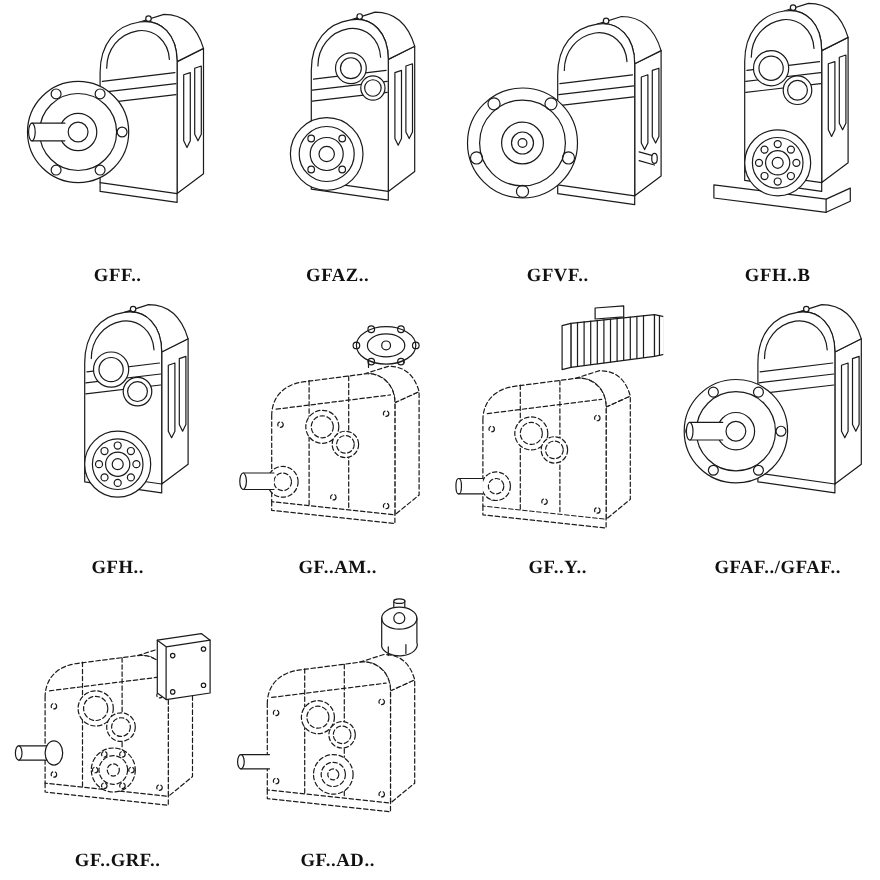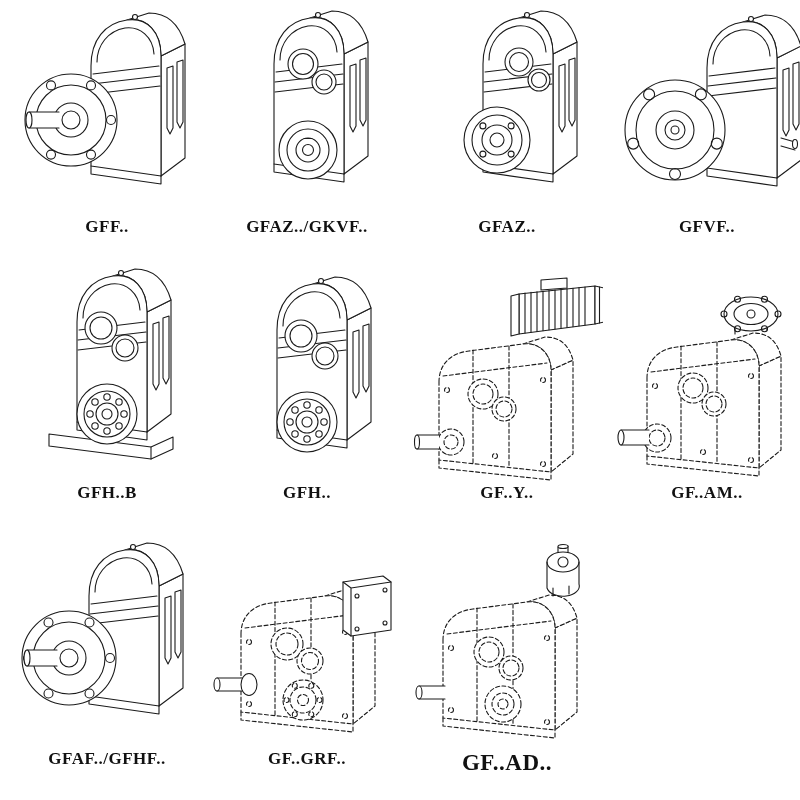--- a/index.html
+++ b/index.html
@@ -1,18 +1,18 @@
 <!DOCTYPE html>
 <html><head>
 <meta charset="utf-8">
 <style>
   html,body{margin:0;padding:0;background:#fff;}
   body{width:800px;height:800px;font-family:"Liberation Serif", serif;color:#111;}
   .catalog{width:800px;height:800px;display:grid;grid-template-columns:repeat(4,200px);grid-template-rows:repeat(3,266px);}
-  .cell{display:flex;flex-direction:column;align-items:center;justify-content:flex-start;padding-bottom:6px;box-sizing:border-box;padding-left:14px;}
+  .cell{display:flex;flex-direction:column;align-items:center;justify-content:space-between;padding-bottom:6px;box-sizing:border-box;padding-left:14px;}
   .art{width:192px;height:216px;flex:0 0 auto;}
   .label{font-weight:700;font-size:17px;letter-spacing:.5px;line-height:1.1;margin-top:2px;white-space:nowrap;}
   .cell:nth-child(11) .label,.cell:nth-child(12) .label{font-size:23px;}
   .cell:nth-child(12){border-left:1px solid #ddd;border-top:6px solid #4c1d95;}
 </style>
 </head>
 <body>
 
 <svg width="0" height="0" style="position:absolute" aria-hidden="true">
   <defs>
@@ -62,37 +62,20 @@
         <circle cx="60" cy="120" r="17" fill="#fff"></circle>
         <circle cx="60" cy="120" r="9"></circle>
         <rect x="18" y="112" width="30" height="16" fill="#fff" stroke="none"></rect>
         <path d="M18,112 L48,112 M18,128 L48,128"></path>
         <ellipse cx="18" cy="120" rx="3" ry="8" fill="#fff"></ellipse>
       </g>
     </svg>
     <div class="label">GFF..</div>
   </div>
 
-  <div class="cell">
-    <svg class="art" viewBox="0 0 192 216">
-      <g stroke="#1b1b1b" stroke-width="1.1" fill="none" stroke-linecap="round" stroke-linejoin="round">
-        <use href="#hb" transform="translate(55,10)"></use>
-        <circle cx="92" cy="64" r="15" fill="#fff"></circle>
-          <circle cx="92" cy="64" r="10.5"></circle>
-        <circle cx="113" cy="82" r="12" fill="#fff"></circle>
-          <circle cx="113" cy="82" r="8"></circle>
-        <circle cx="97" cy="150" r="29" fill="#fff"></circle>
-        <circle cx="97" cy="150" r="21"></circle>
-        <circle cx="97" cy="150" r="12" fill="#fff"></circle>
-        <circle cx="97" cy="150" r="5.5"></circle>
-        <path d="M93,138.5 L101,138.5"></path>
-      </g>
-    </svg>
-    <div class="label">GFAZ../GKVF..</div>
-  </div>
 
   <div class="cell">
     <svg class="art" viewBox="0 0 192 216">
       <g stroke="#1b1b1b" stroke-width="1.1" fill="none" stroke-linecap="round" stroke-linejoin="round">
         <use href="#hb" transform="translate(64,10)"></use>
         <circle cx="108" cy="62" r="14" fill="#fff"></circle>
           <circle cx="108" cy="62" r="9.5"></circle>
         <circle cx="128" cy="80" r="11" fill="#fff"></circle>
           <circle cx="128" cy="80" r="7.5"></circle>
         <circle cx="86" cy="140" r="33" fill="#fff"></circle>
@@ -178,48 +161,20 @@
         <circle cx="96" cy="156" r="5"></circle>
       </g>
     </svg>
     <div class="label">GFH..</div>
   </div>
 
   <div class="cell">
     <svg class="art" viewBox="0 0 192 216">
       <g stroke="#1b1b1b" stroke-width="1.1" fill="none" stroke-linecap="round" stroke-linejoin="round">
         <g stroke-dasharray="4 2.4">
-          <use href="#hw" transform="translate(20,66)"></use>
-          <circle cx="72" cy="128" r="15" fill="#fff"></circle>
-            <circle cx="72" cy="128" r="10"></circle>
-          <circle cx="93" cy="143" r="12" fill="#fff"></circle>
-            <circle cx="93" cy="143" r="8"></circle>
-          <circle cx="40" cy="176" r="13" fill="#fff"></circle>
-            <circle cx="40" cy="176" r="7"></circle>
-        </g>
-        <rect x="6" y="169" width="22" height="14" fill="#fff" stroke="none"></rect>
-        <path d="M6,169 L28,169 M6,183 L28,183"></path>
-        <ellipse cx="6" cy="176" rx="2.5" ry="7" fill="#fff"></ellipse>
-        <g transform="translate(96,10)">
-          <path d="M34,4 L60,2 L60,12 L34,14 Z" fill="#fff"></path>
-          <path d="M12,18 L88,10 L88,48 L12,58 Z" fill="#fff"></path>
-          <path d="M18,17 L18,57 M24,16.4 L24,56.2 M30,15.8 L30,55.4 M36,15.2 L36,54.6 M42,14.6 L42,53.8 M48,14 L48,53 M54,13.4 L54,52.2 M60,12.8 L60,51.4 M66,12.2 L66,50.6 M72,11.6 L72,49.8 M78,11 L78,49"></path>
-          <path d="M4,20 L12,18 L12,58 L4,60 Z" fill="#fff"></path>
-          <path d="M88,10 L97,12 L97,46 L88,48 Z" fill="#fff"></path>
-          <path d="M92.5,11 L92.5,47"></path>
-        </g>
-      </g>
-    </svg>
-    <div class="label">GF..Y..</div>
-  </div>
-
-  <div class="cell">
-    <svg class="art" viewBox="0 0 192 216">
-      <g stroke="#1b1b1b" stroke-width="1.1" fill="none" stroke-linecap="round" stroke-linejoin="round">
-        <g stroke-dasharray="4 2.4">
           <use href="#hw" transform="translate(28,62)"></use>
           <circle cx="82" cy="122" r="15" fill="#fff"></circle>
             <circle cx="82" cy="122" r="10"></circle>
           <circle cx="103" cy="138" r="12" fill="#fff"></circle>
             <circle cx="103" cy="138" r="8"></circle>
           <circle cx="46" cy="172" r="14" fill="#fff"></circle>
             <circle cx="46" cy="172" r="8"></circle>
         </g>
         <rect x="10" y="164" width="28" height="15" fill="#fff" stroke="none"></rect>
         <path d="M10,164 L38,164 M10,179 L38,179"></path>
@@ -230,20 +185,48 @@
         <circle cx="167" cy="48" r="3"></circle>
           <circle cx="153.5" cy="62.7" r="3"></circle>
           <circle cx="126.5" cy="62.7" r="3"></circle>
         <circle cx="113" cy="48" r="3"></circle>
           <circle cx="126.5" cy="33.3" r="3"></circle>
           <circle cx="153.5" cy="33.3" r="3"></circle>
         <circle cx="140" cy="48" r="4"></circle>
       </g>
     </svg>
     <div class="label">GF..AM..</div>
+  </div>
+
+  <div class="cell">
+    <svg class="art" viewBox="0 0 192 216">
+      <g stroke="#1b1b1b" stroke-width="1.1" fill="none" stroke-linecap="round" stroke-linejoin="round">
+        <g stroke-dasharray="4 2.4">
+          <use href="#hw" transform="translate(20,66)"></use>
+          <circle cx="72" cy="128" r="15" fill="#fff"></circle>
+            <circle cx="72" cy="128" r="10"></circle>
+          <circle cx="93" cy="143" r="12" fill="#fff"></circle>
+            <circle cx="93" cy="143" r="8"></circle>
+          <circle cx="40" cy="176" r="13" fill="#fff"></circle>
+            <circle cx="40" cy="176" r="7"></circle>
+        </g>
+        <rect x="6" y="169" width="22" height="14" fill="#fff" stroke="none"></rect>
+        <path d="M6,169 L28,169 M6,183 L28,183"></path>
+        <ellipse cx="6" cy="176" rx="2.5" ry="7" fill="#fff"></ellipse>
+        <g transform="translate(96,10)">
+          <path d="M34,4 L60,2 L60,12 L34,14 Z" fill="#fff"></path>
+          <path d="M12,18 L88,10 L88,48 L12,58 Z" fill="#fff"></path>
+          <path d="M18,17 L18,57 M24,16.4 L24,56.2 M30,15.8 L30,55.4 M36,15.2 L36,54.6 M42,14.6 L42,53.8 M48,14 L48,53 M54,13.4 L54,52.2 M60,12.8 L60,51.4 M66,12.2 L66,50.6 M72,11.6 L72,49.8 M78,11 L78,49"></path>
+          <path d="M4,20 L12,18 L12,58 L4,60 Z" fill="#fff"></path>
+          <path d="M88,10 L97,12 L97,46 L88,48 Z" fill="#fff"></path>
+          <path d="M92.5,11 L92.5,47"></path>
+        </g>
+      </g>
+    </svg>
+    <div class="label">GF..Y..</div>
   </div>
 
   <div class="cell">
     <svg class="art" viewBox="0 0 192 216">
       <g stroke="#1b1b1b" stroke-width="1.1" fill="none" stroke-linecap="round" stroke-linejoin="round">
         <use href="#hb" transform="translate(70,10)"></use>
         <circle cx="58" cy="126" r="47" fill="#fff"></circle>
         <circle cx="58" cy="126" r="36"></circle>
         <circle cx="99" cy="126" r="4.5"></circle>
           <circle cx="78.5" cy="161.5" r="4.5"></circle>
@@ -251,21 +234,21 @@
         <circle cx="17" cy="126" r="4.5"></circle>
           <circle cx="37.5" cy="90.5" r="4.5"></circle>
           <circle cx="78.5" cy="90.5" r="4.5"></circle>
         <circle cx="58" cy="126" r="17" fill="#fff"></circle>
         <circle cx="58" cy="126" r="9"></circle>
         <rect x="16" y="118" width="30" height="16" fill="#fff" stroke="none"></rect>
         <path d="M16,118 L46,118 M16,134 L46,134"></path>
         <ellipse cx="16" cy="126" rx="3" ry="8" fill="#fff"></ellipse>
       </g>
     </svg>
-    <div class="label">GFAF../GFHF..</div>
+    <div class="label">GFAF../GFAF..</div>
   </div>
 
 
   <div class="cell">
     <svg class="art" viewBox="0 0 192 216">
       <g stroke="#1b1b1b" stroke-width="1.1" fill="none" stroke-linecap="round" stroke-linejoin="round">
         <g stroke-dasharray="4 2.4">
           <use href="#hw" transform="translate(22,52)"></use>
           <circle cx="76" cy="112" r="16" fill="#fff"></circle>
             <circle cx="76" cy="112" r="11"></circle>

